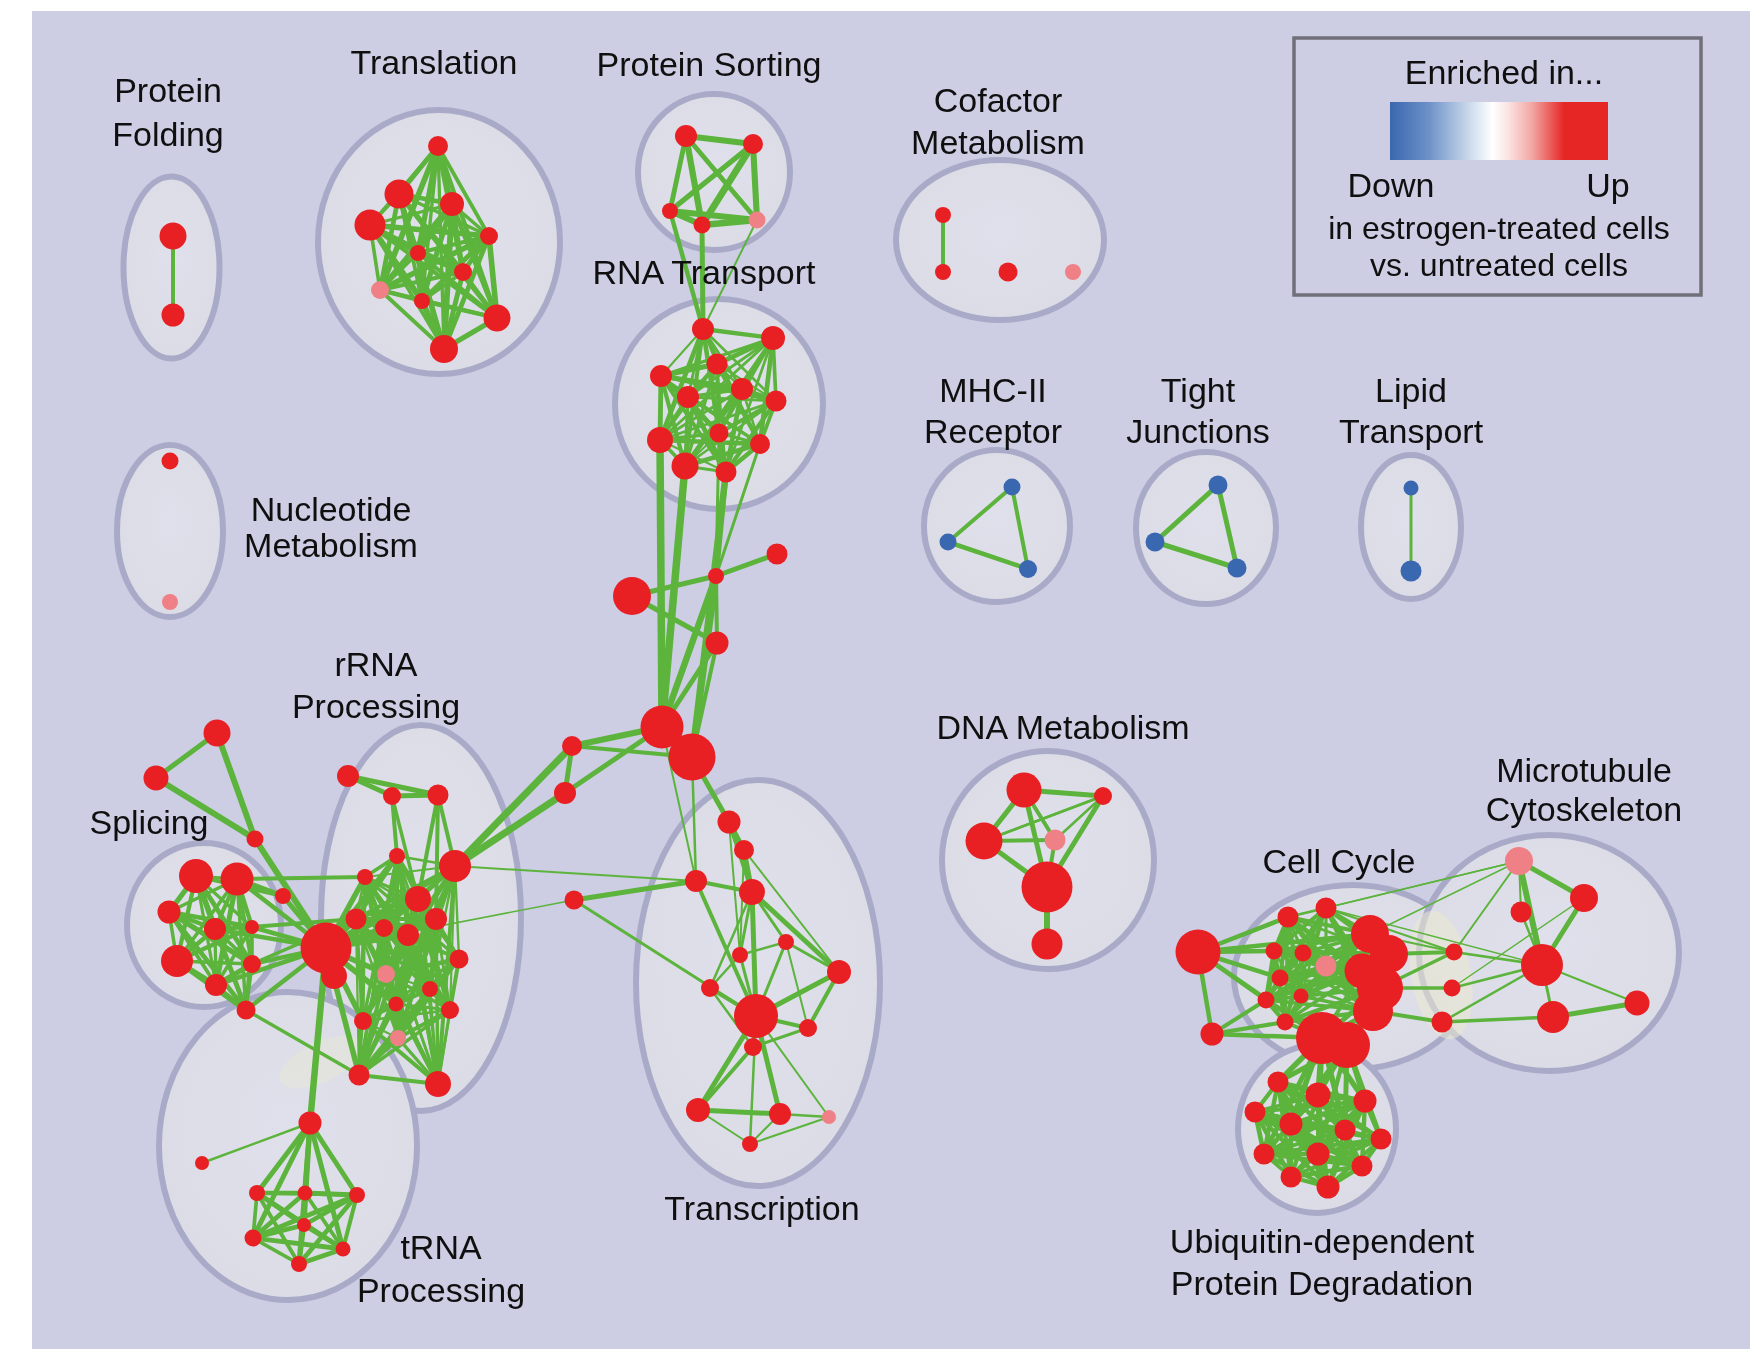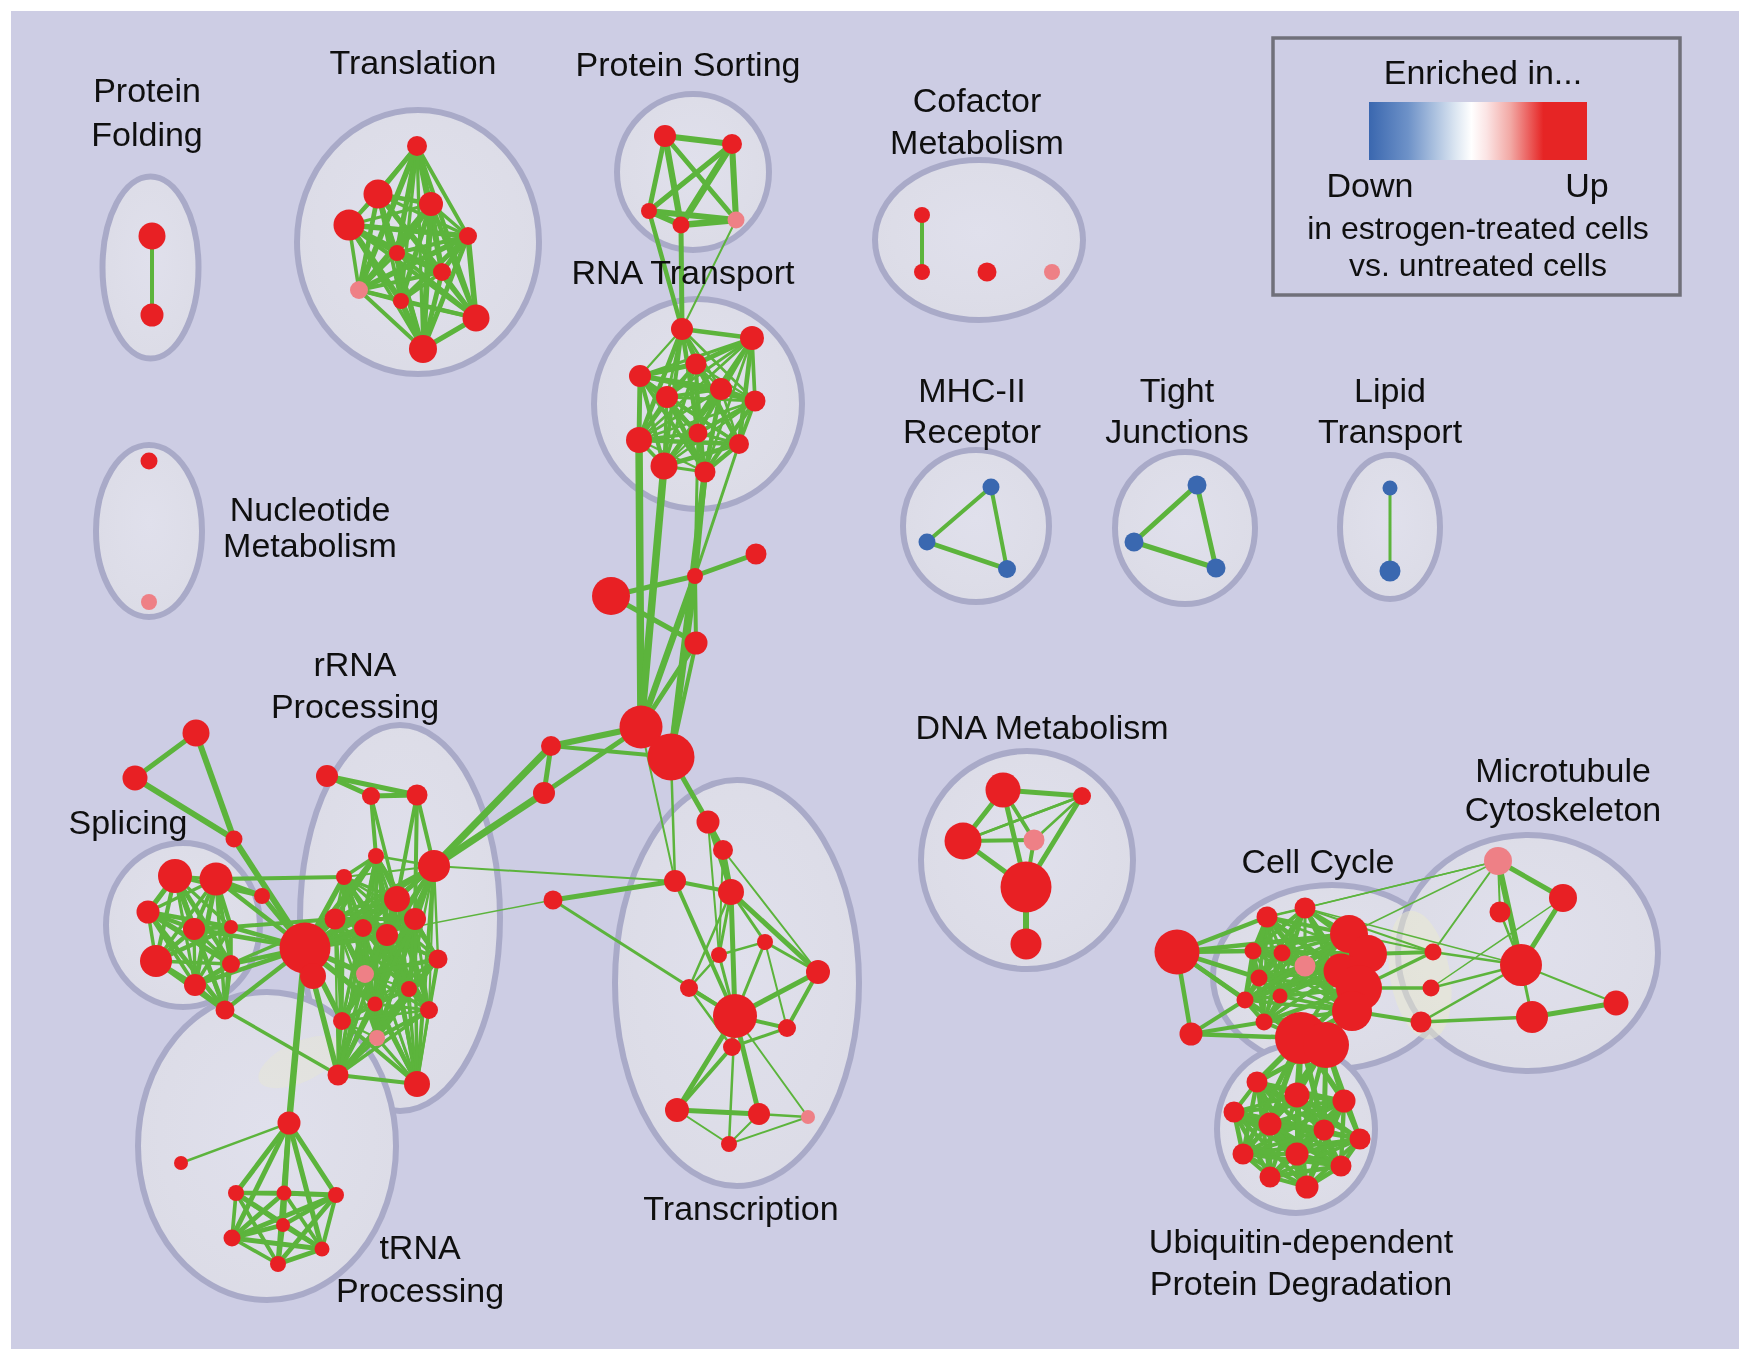--- a/index.html
+++ b/index.html
@@ -1,16 +1,16 @@
 <!DOCTYPE html>
 <html><head><meta charset="utf-8"><title>Enrichment map</title>
 <style>
 html,body{margin:0;padding:0;background:#fff;}
 body{font-family:"Liberation Sans",sans-serif;}
-.fig{width:1604px;height:1360px;}
+.fig{width:1604px;height:1360px;margin-left:21px;}
 </style></head>
 <body>
 <div class="fig">
 <svg xmlns="http://www.w3.org/2000/svg" width="1750" height="1360" viewBox="0 0 1750 1360">
 <defs>
 <linearGradient id="lg" x1="0" y1="0" x2="1" y2="0">
           <stop offset="0" stop-color="#3a67af"></stop>
           <stop offset="0.18" stop-color="#6e92c8"></stop>
           <stop offset="0.40" stop-color="#dde7f2"></stop>
           <stop offset="0.47" stop-color="#ffffff"></stop>

